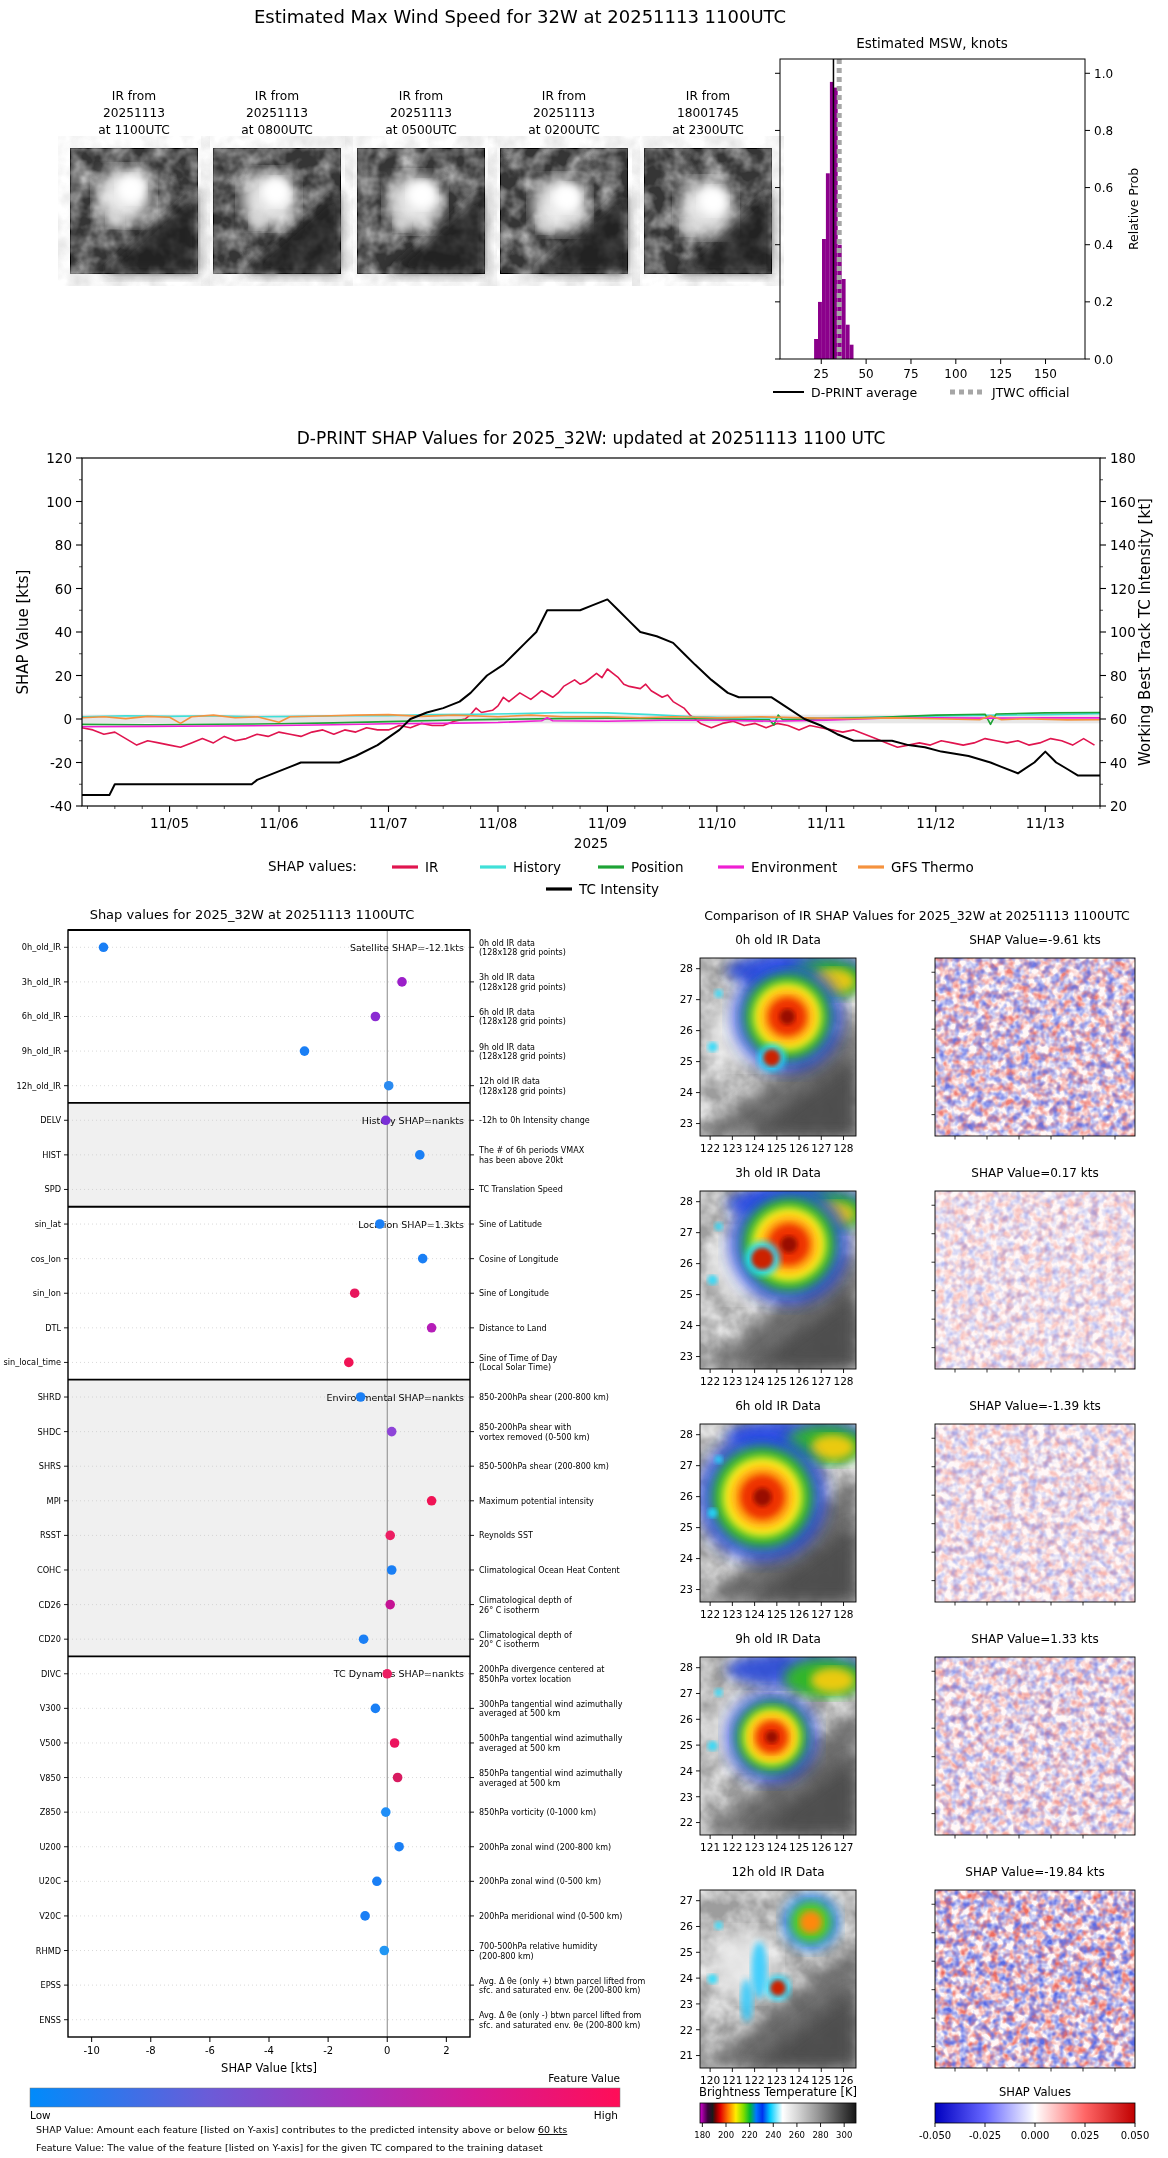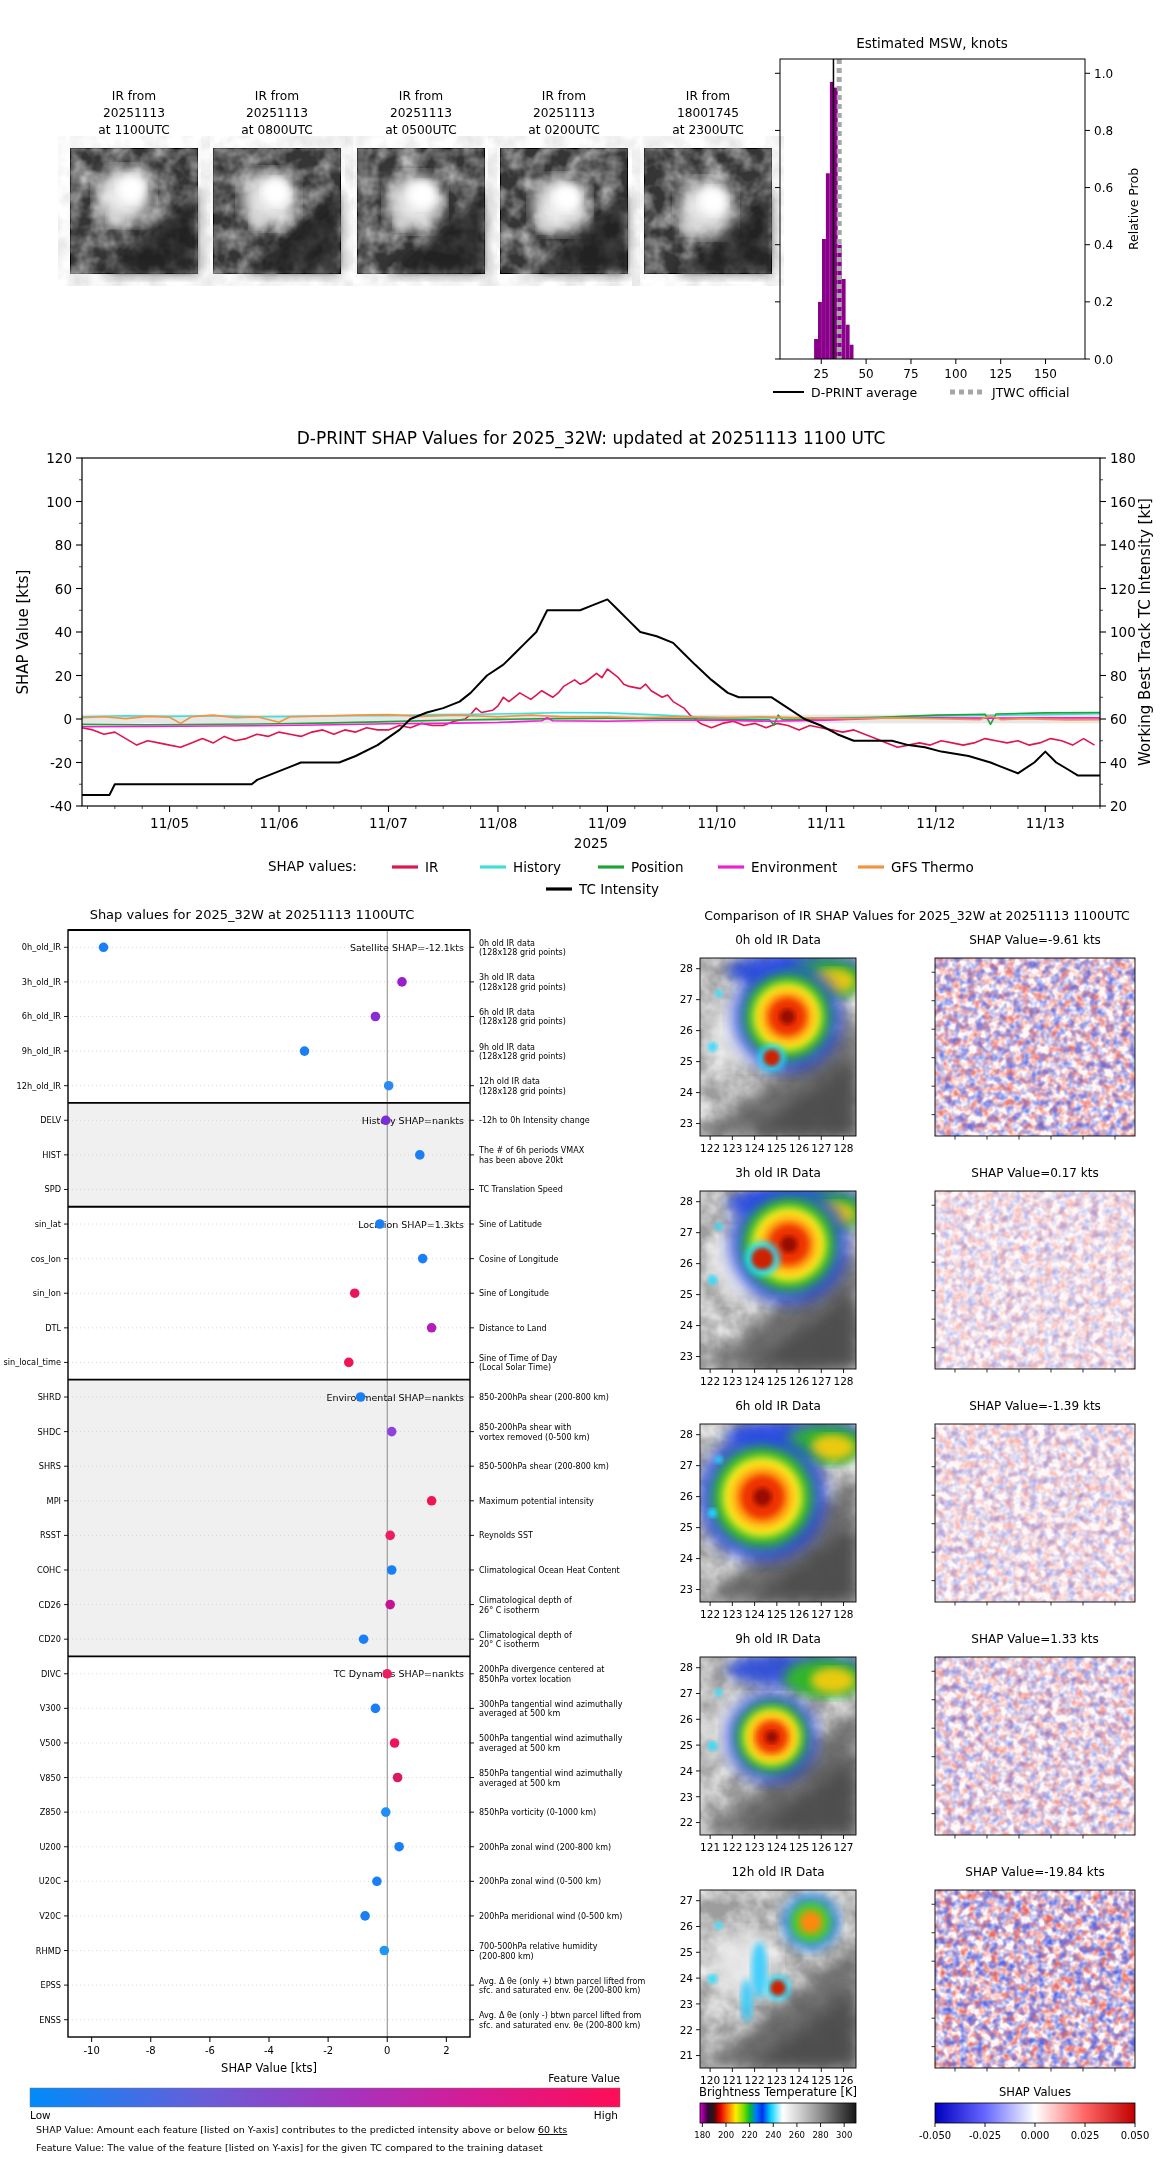--- a/index.html
+++ b/index.html
@@ -18,20 +18,21 @@
   #tssvg{left:0;top:420px;}
   #dotsvg{left:0;top:900px;}
   #cmpsvg{left:468px;top:900px;}
   #defssvg{left:0;top:0;width:0;height:0;}
 </style>
 </head>
 <body>
 
 <div class="page">
 
+  <div class="s1-title">Estimated Max Wind Speed for 32W at 20251113 1100UTC</div>
 
   <div id="thumbs">
       <div class="thumb" style="left: 70px; top: 148px;">
         <div class="tlabel">
           <div>IR from</div>
           <div>20251113</div>
           <div>at 1100UTC</div>
         </div>
         <svg width="126" height="124" style="position: static;">
           <rect x="0" y="0" width="126" height="124" fill="#353535"></rect>

